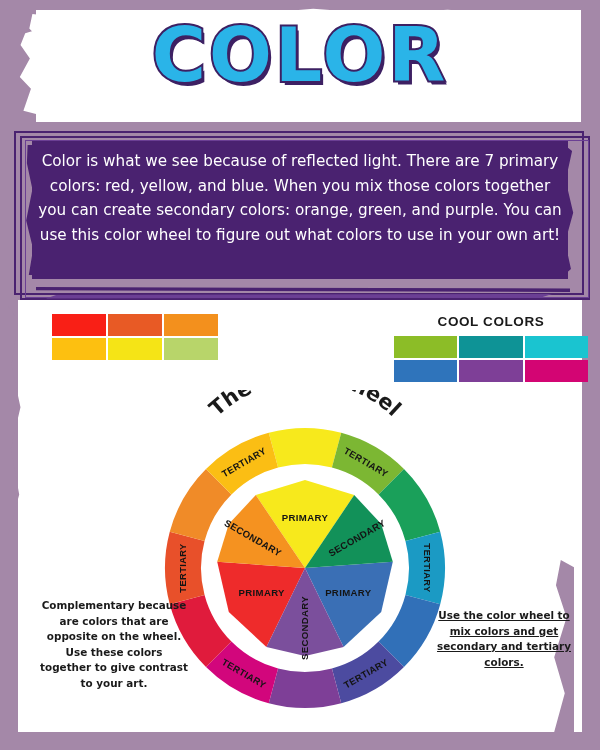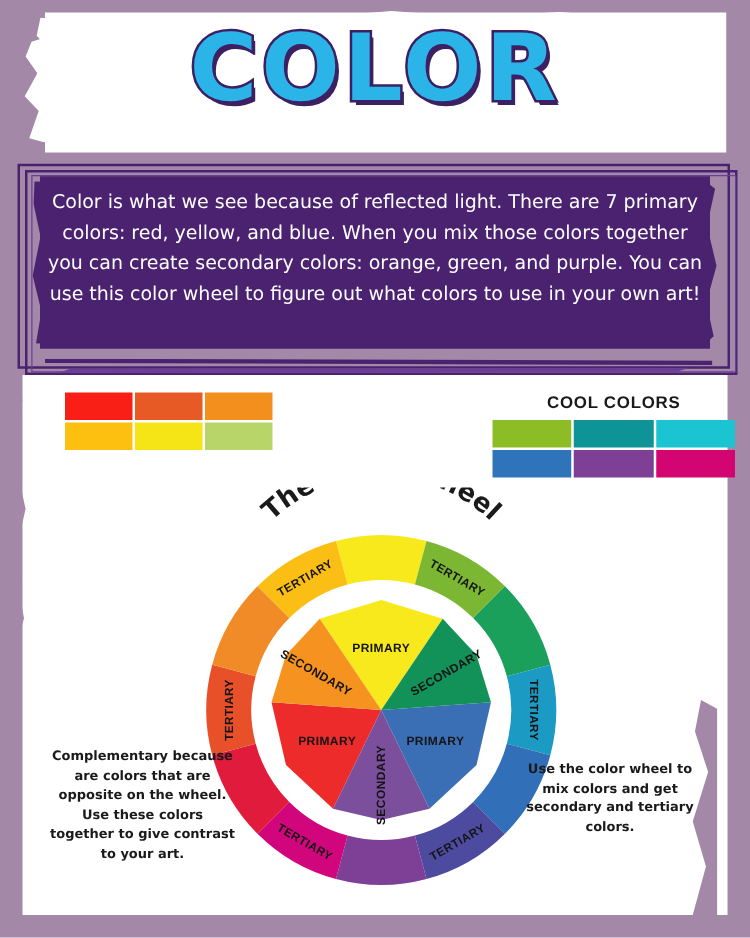--- a/index.html
+++ b/index.html
@@ -262,21 +262,21 @@
   .callout {
     position: absolute;
     text-align: center;
     font-family: "DejaVu Sans", sans-serif;
     font-size: 10.4px;
     line-height: 1.5;
     color: #1a1a1a;
     font-weight: bold;
   }
   #callout-left { left: 40px; top: 598px; width: 148px; }
-  #callout-right { left: 418px; top: 608px; width: 140px; }
+  #callout-right { left: 434px; top: 608px; width: 140px; text-decoration: underline; }
 </style>
 </head>
 <body style="background: rgb(164, 136, 168);">
 
 <div id="title-banner">
   <div class="banner-white"></div>
   <div class="brush-top"></div>
   <div class="brush-l1"></div>
   <div class="brush-l2"></div>
   <div class="brush-r1"></div>

